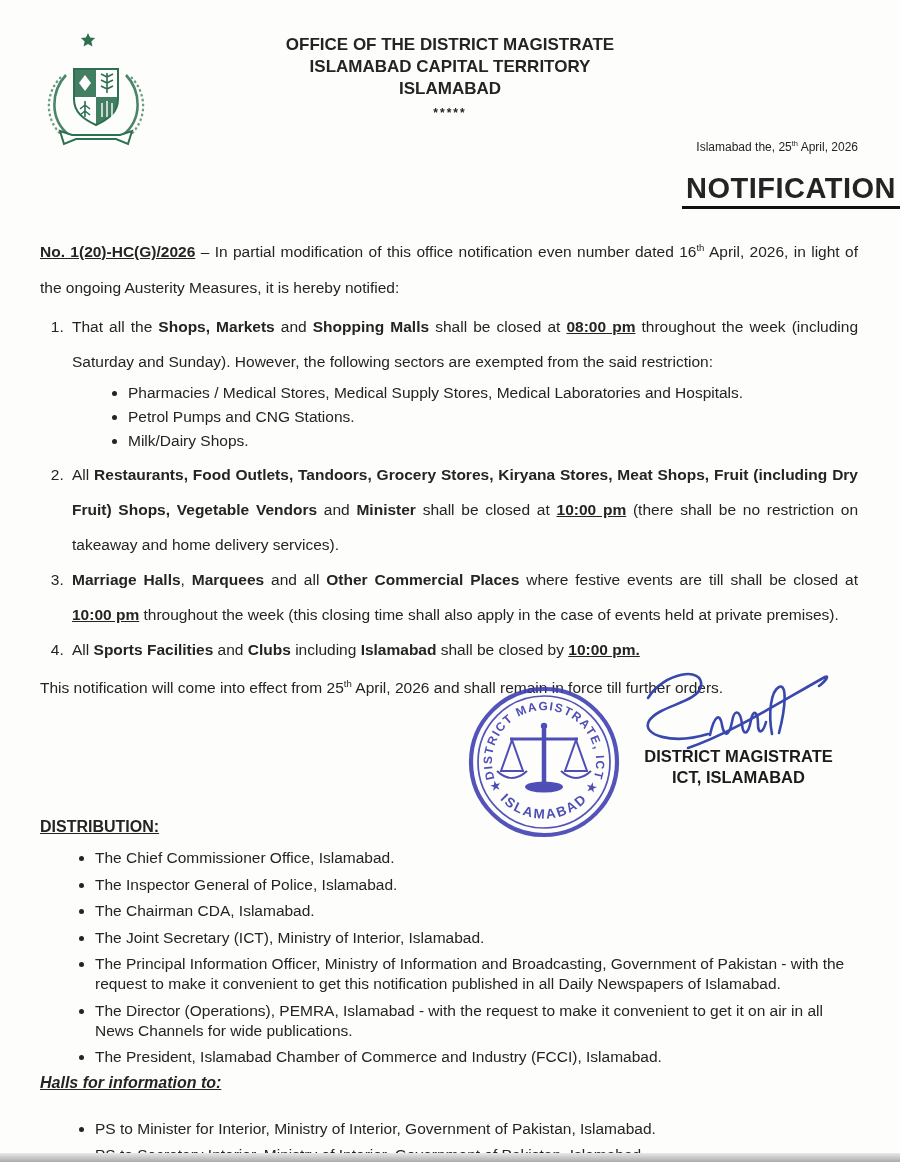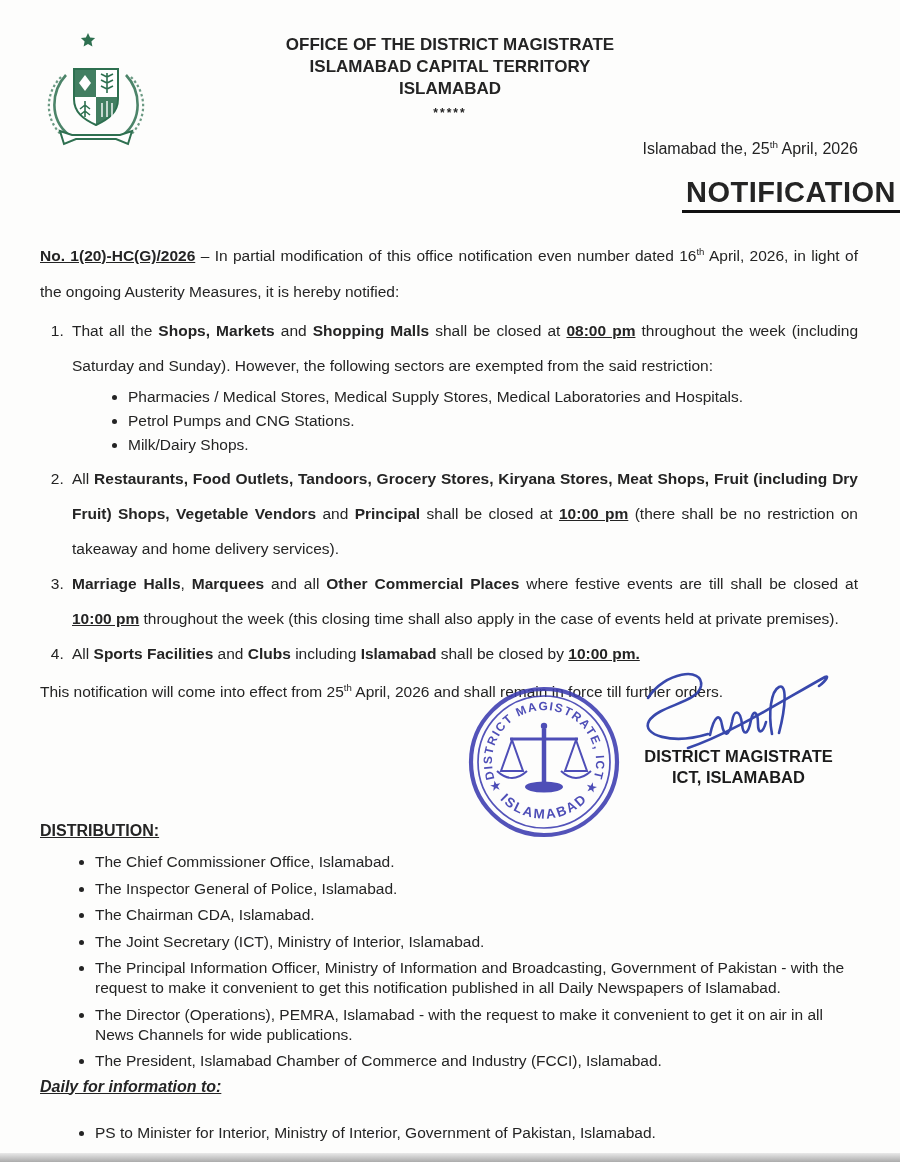--- a/index.html
+++ b/index.html
@@ -17,21 +17,21 @@
   .b{font-weight:700;}
   .u{text-decoration:underline;}
   sup{font-size:0.62em;vertical-align:super;line-height:0;}
 
   
   .emblem{position:absolute;left:36px;top:24px;width:120px;height:122px;}
 
   
   .letterhead{margin:34px 0 0 0;text-align:center;font-weight:700;font-size:17px;line-height:22px;}
   .stars{font-size:12px;font-weight:700;letter-spacing:2px;margin-top:2px;}
-  .date-line{margin:16px 42px 0 16px;text-align:right;font-size:16px;}
+  .date-line{margin:16px 42px 0 16px;text-align:right;font-size:12px;}
 
   
   .title-wrap{text-align:right;margin-top:18px;}
   .doc-title{
     display:inline-block;font-size:29px;font-weight:700;letter-spacing:0.5px;
     border-bottom:3.5px solid #111;padding:0 4px 1px 4px;
   }
 
   
   .intro{margin:25px 42px 0 40px;line-height:36px;text-align:justify;}
@@ -109,21 +109,21 @@
   </div>
 
   <p class="intro"><span class="b u">No. 1(20)-HC(G)/2026</span><span> – In partial modification of this office notification even number dated 16</span><sup>th</sup><span> April, 2026, in light of the ongoing Austerity Measures, it is hereby notified:</span></p>
 
   <ol class="notice-list">
       <li><span>That all the </span><span class="b">Shops, Markets</span><span> and </span><span class="b">Shopping Malls</span><span> shall be closed at </span><span class="b u">08:00 pm</span><span> throughout the week (including Saturday and Sunday). However, the following sectors are exempted from the said restriction:</span><ul class="sub-list">
           <li>Pharmacies / Medical Stores, Medical Supply Stores, Medical Laboratories and Hospitals.</li>
           <li>Petrol Pumps and CNG Stations.</li>
           <li>Milk/Dairy Shops.</li>
         </ul></li>
-      <li><span>All </span><span class="b">Restaurants, Food Outlets, Tandoors, Grocery Stores, Kiryana Stores, Meat Shops, Fruit (including Dry Fruit) Shops, Vegetable Vendors</span><span> and </span><span class="b">Principal</span><span> shall be closed at </span><span class="b u">10:00 pm</span><span> (there shall be no restriction on takeaway and home delivery services).</span></li>
+      <li><span>All </span><span class="b">Restaurants, Food Outlets, Tandoors, Grocery Stores, Kiryana Stores, Meat Shops, Fruit (including Dry Fruit) Shops, Vegetable Vendors</span><span> and </span><span class="b">Minister</span><span> shall be closed at </span><span class="b u">10:00 pm</span><span> (there shall be no restriction on takeaway and home delivery services).</span></li>
       <li><span class="b">Marriage Halls</span><span>, </span><span class="b">Marquees</span><span> and all </span><span class="b">Other Commercial Places</span><span> where festive events are till shall be closed at </span><span class="b u">10:00 pm</span><span> throughout the week (this closing time shall also apply in the case of events held at private premises).</span></li>
       <li><span>All </span><span class="b">Sports Facilities</span><span> and </span><span class="b">Clubs</span><span> including </span><span class="b">Islamabad</span><span> shall be closed by </span><span class="b u">10:00 pm.</span></li>
     </ol>
 
   <p class="effect"><span>This notification will come into effect from 25</span><sup>th</sup><span> April, 2026 and shall remain in force till further orders.</span></p>
 
   <svg class="stamp" viewBox="0 0 160 160" aria-hidden="true">
     <defs>
       <path id="arcTop" d="M 31.1,97.8 A 52,52 0 1 1 128.9,97.8"></path>
       <path id="arcBot" d="M 22,92 A 60,60 0 0 0 138,92"></path>
@@ -168,20 +168,20 @@
   <ul class="bullet-list">
       <li>The Chief Commissioner Office, Islamabad.</li>
       <li>The Inspector General of Police, Islamabad.</li>
       <li>The Chairman CDA, Islamabad.</li>
       <li>The Joint Secretary (ICT), Ministry of Interior, Islamabad.</li>
       <li>The Principal Information Officer, Ministry of Information and Broadcasting, Government of Pakistan - with the request to make it convenient to get this notification published in all Daily Newspapers of Islamabad.</li>
       <li>The Director (Operations), PEMRA, Islamabad - with the request to make it convenient to get it on air in all News Channels for wide publications.</li>
       <li>The President, Islamabad Chamber of Commerce and Industry (FCCI), Islamabad.</li>
     </ul>
 
-  <div class="copy-heading">Daily for information to:</div>
+  <div class="copy-heading">Halls for information to:</div>
   <ul class="bullet-list copy-list">
       <li>PS to Minister for Interior, Ministry of Interior, Government of Pakistan, Islamabad.</li>
       <li>PS to Secretary Interior, Ministry of Interior, Government of Pakistan, Islamabad.</li>
     </ul>
 
   <div class="scan-edge"></div>
 </div>
 
 </body></html>

